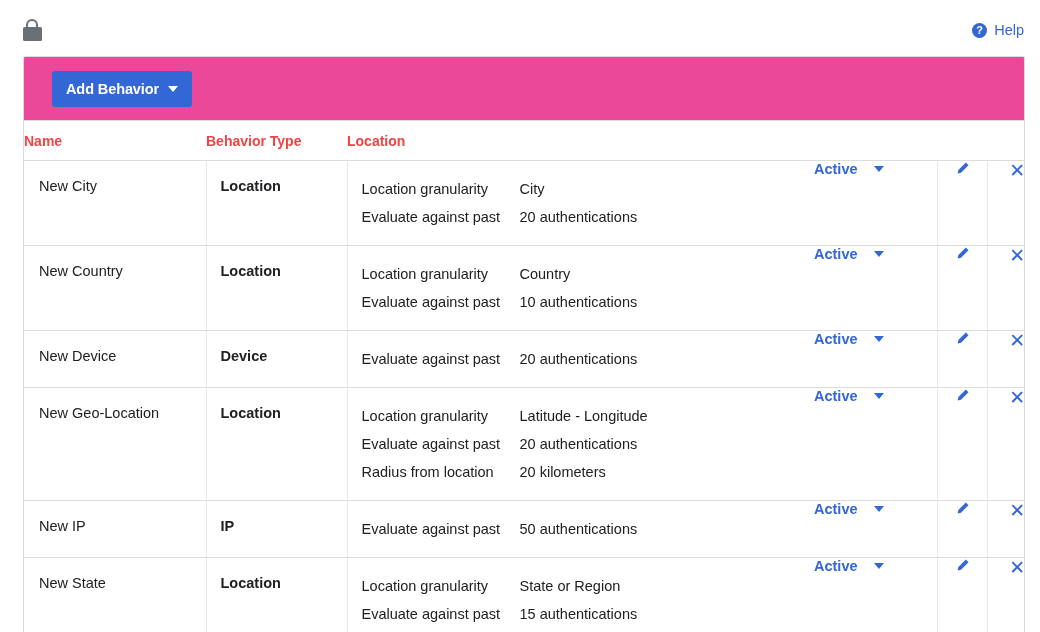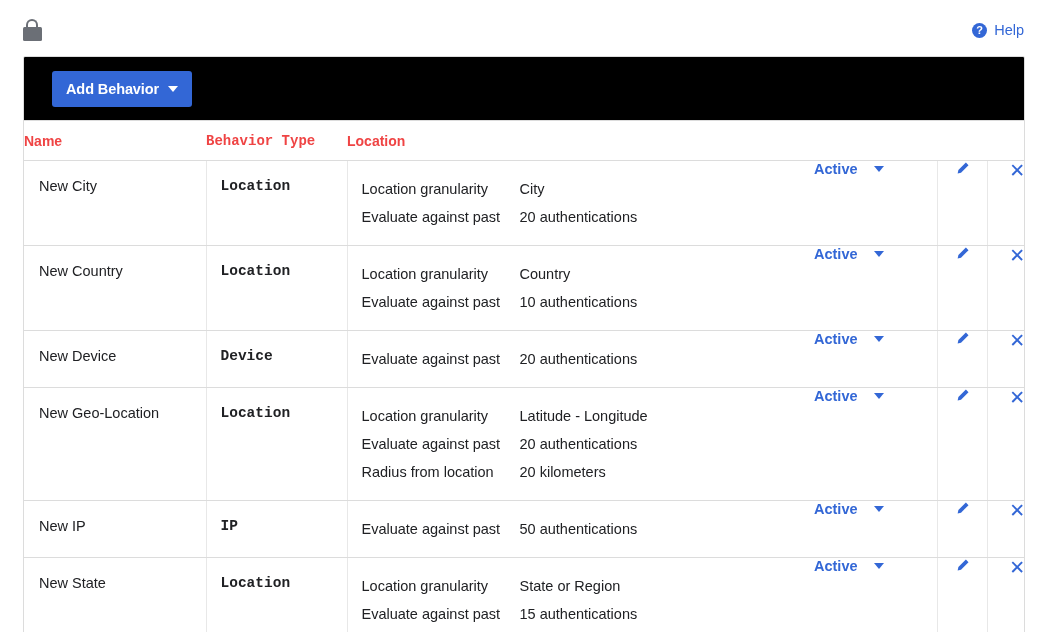--- a/index.html
+++ b/index.html
@@ -86,21 +86,21 @@
   
   .card {
     margin: 0 15px 0 23px;
     border: 1px solid #dcdcdc;
     border-radius: 2px;
     background: #ffffff;
     overflow: hidden;
   }
 
   .toolbar {
-    background: #000000;
+    background: #ec4899;
     border-bottom: 1px solid #dcdcdc;
     height: 64px;
     display: flex;
     align-items: center;
     padding-left: 28px;
   }
 
   .btn-primary {
     background: #3367d6;
     color: #ffffff;
@@ -143,21 +143,21 @@
   }
   table.beh-table td {
     border-bottom: 1px solid #dcdcdc;
     vertical-align: top;
     font-size: 14.5px;
     color: #202124;
   }
   table.beh-table tr:last-child td { border-bottom: none; }
 
   .col-name     { width: 182px; padding-left: 15px; }
-  .col-type     { width: 141px; padding-left: 14px; border-left: 1px solid #e8e8e8; font-family: Liberation Mono, monospace; }
+  .col-type     { width: 141px; padding-left: 14px; border-left: 1px solid #e8e8e8; }
   .col-details  { width: 465px; padding-left: 14px; border-left: 1px solid #e8e8e8; }
   .col-status   { width: 125px; }
   .col-edit     { width: 50px;  border-left: 1px solid #e8e8e8; }
   .col-del      { width: 60px;  border-left: 1px solid #e8e8e8; }
 
   thead .col-type, thead .col-details,
   thead .col-edit, thead .col-del { border-left: none; }
 
   .cell-name  { padding-top: 17px; padding-bottom: 16px; }
   .cell-type  { padding-top: 17px; font-weight: bold; }

